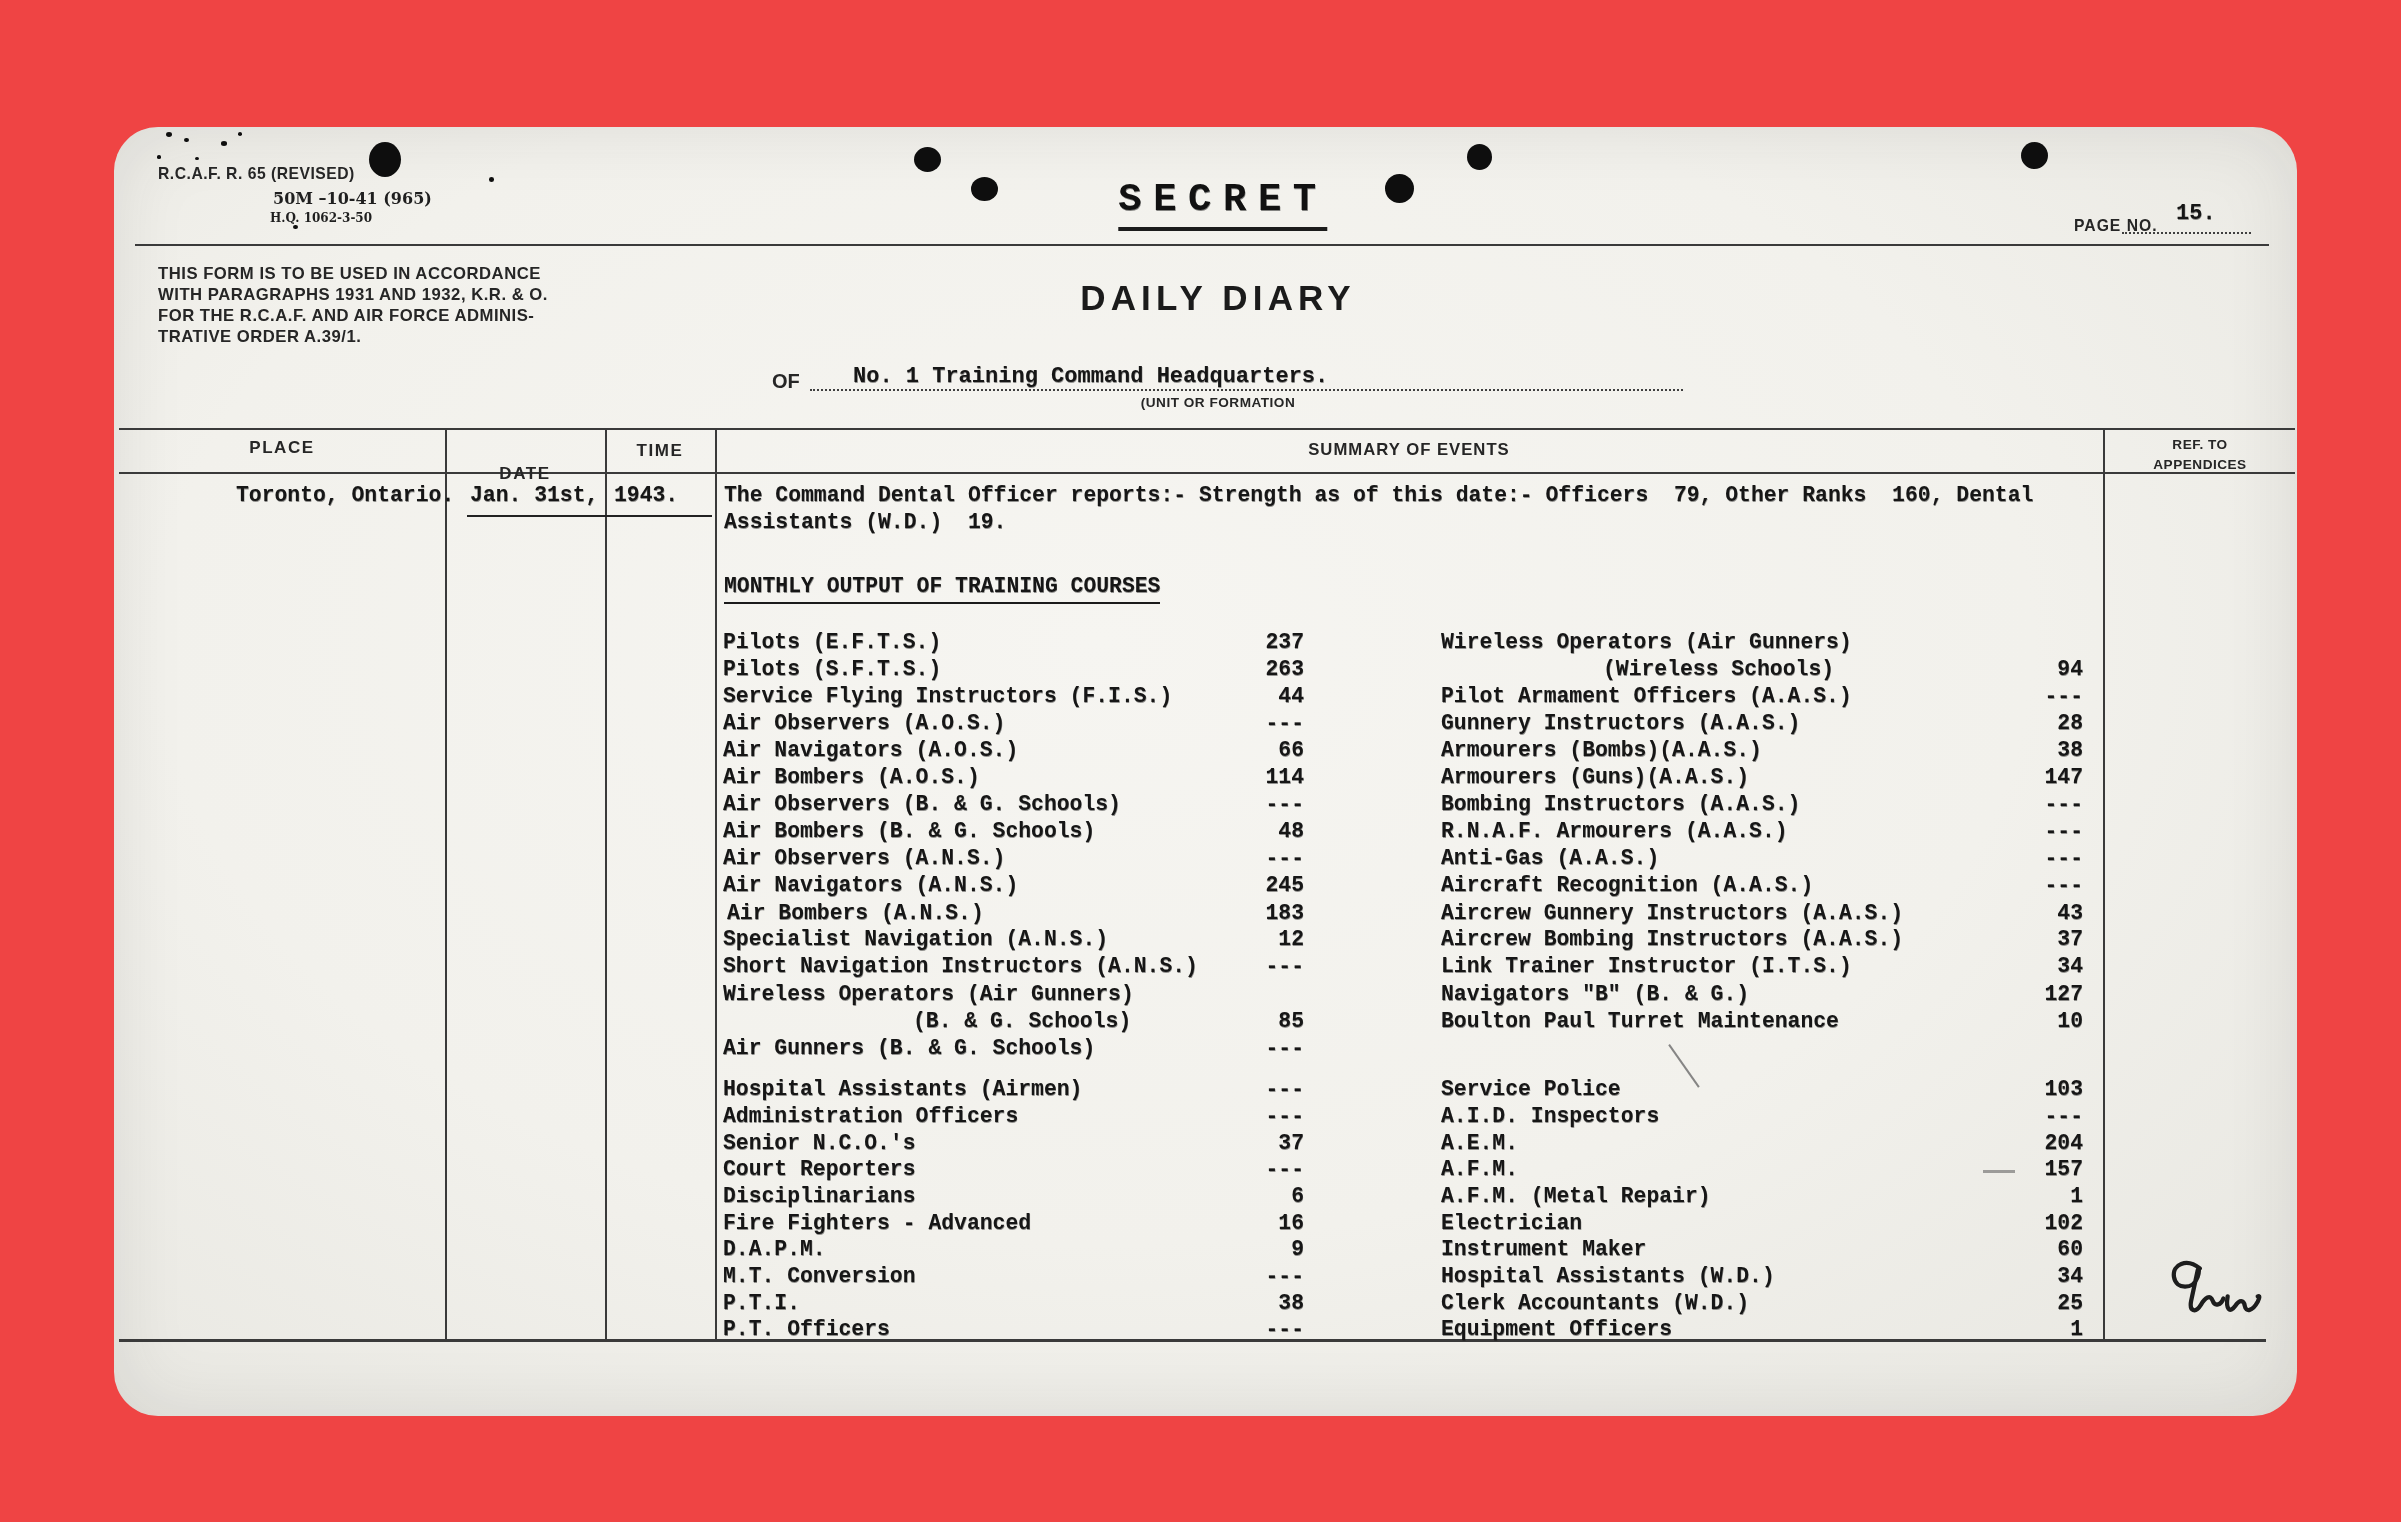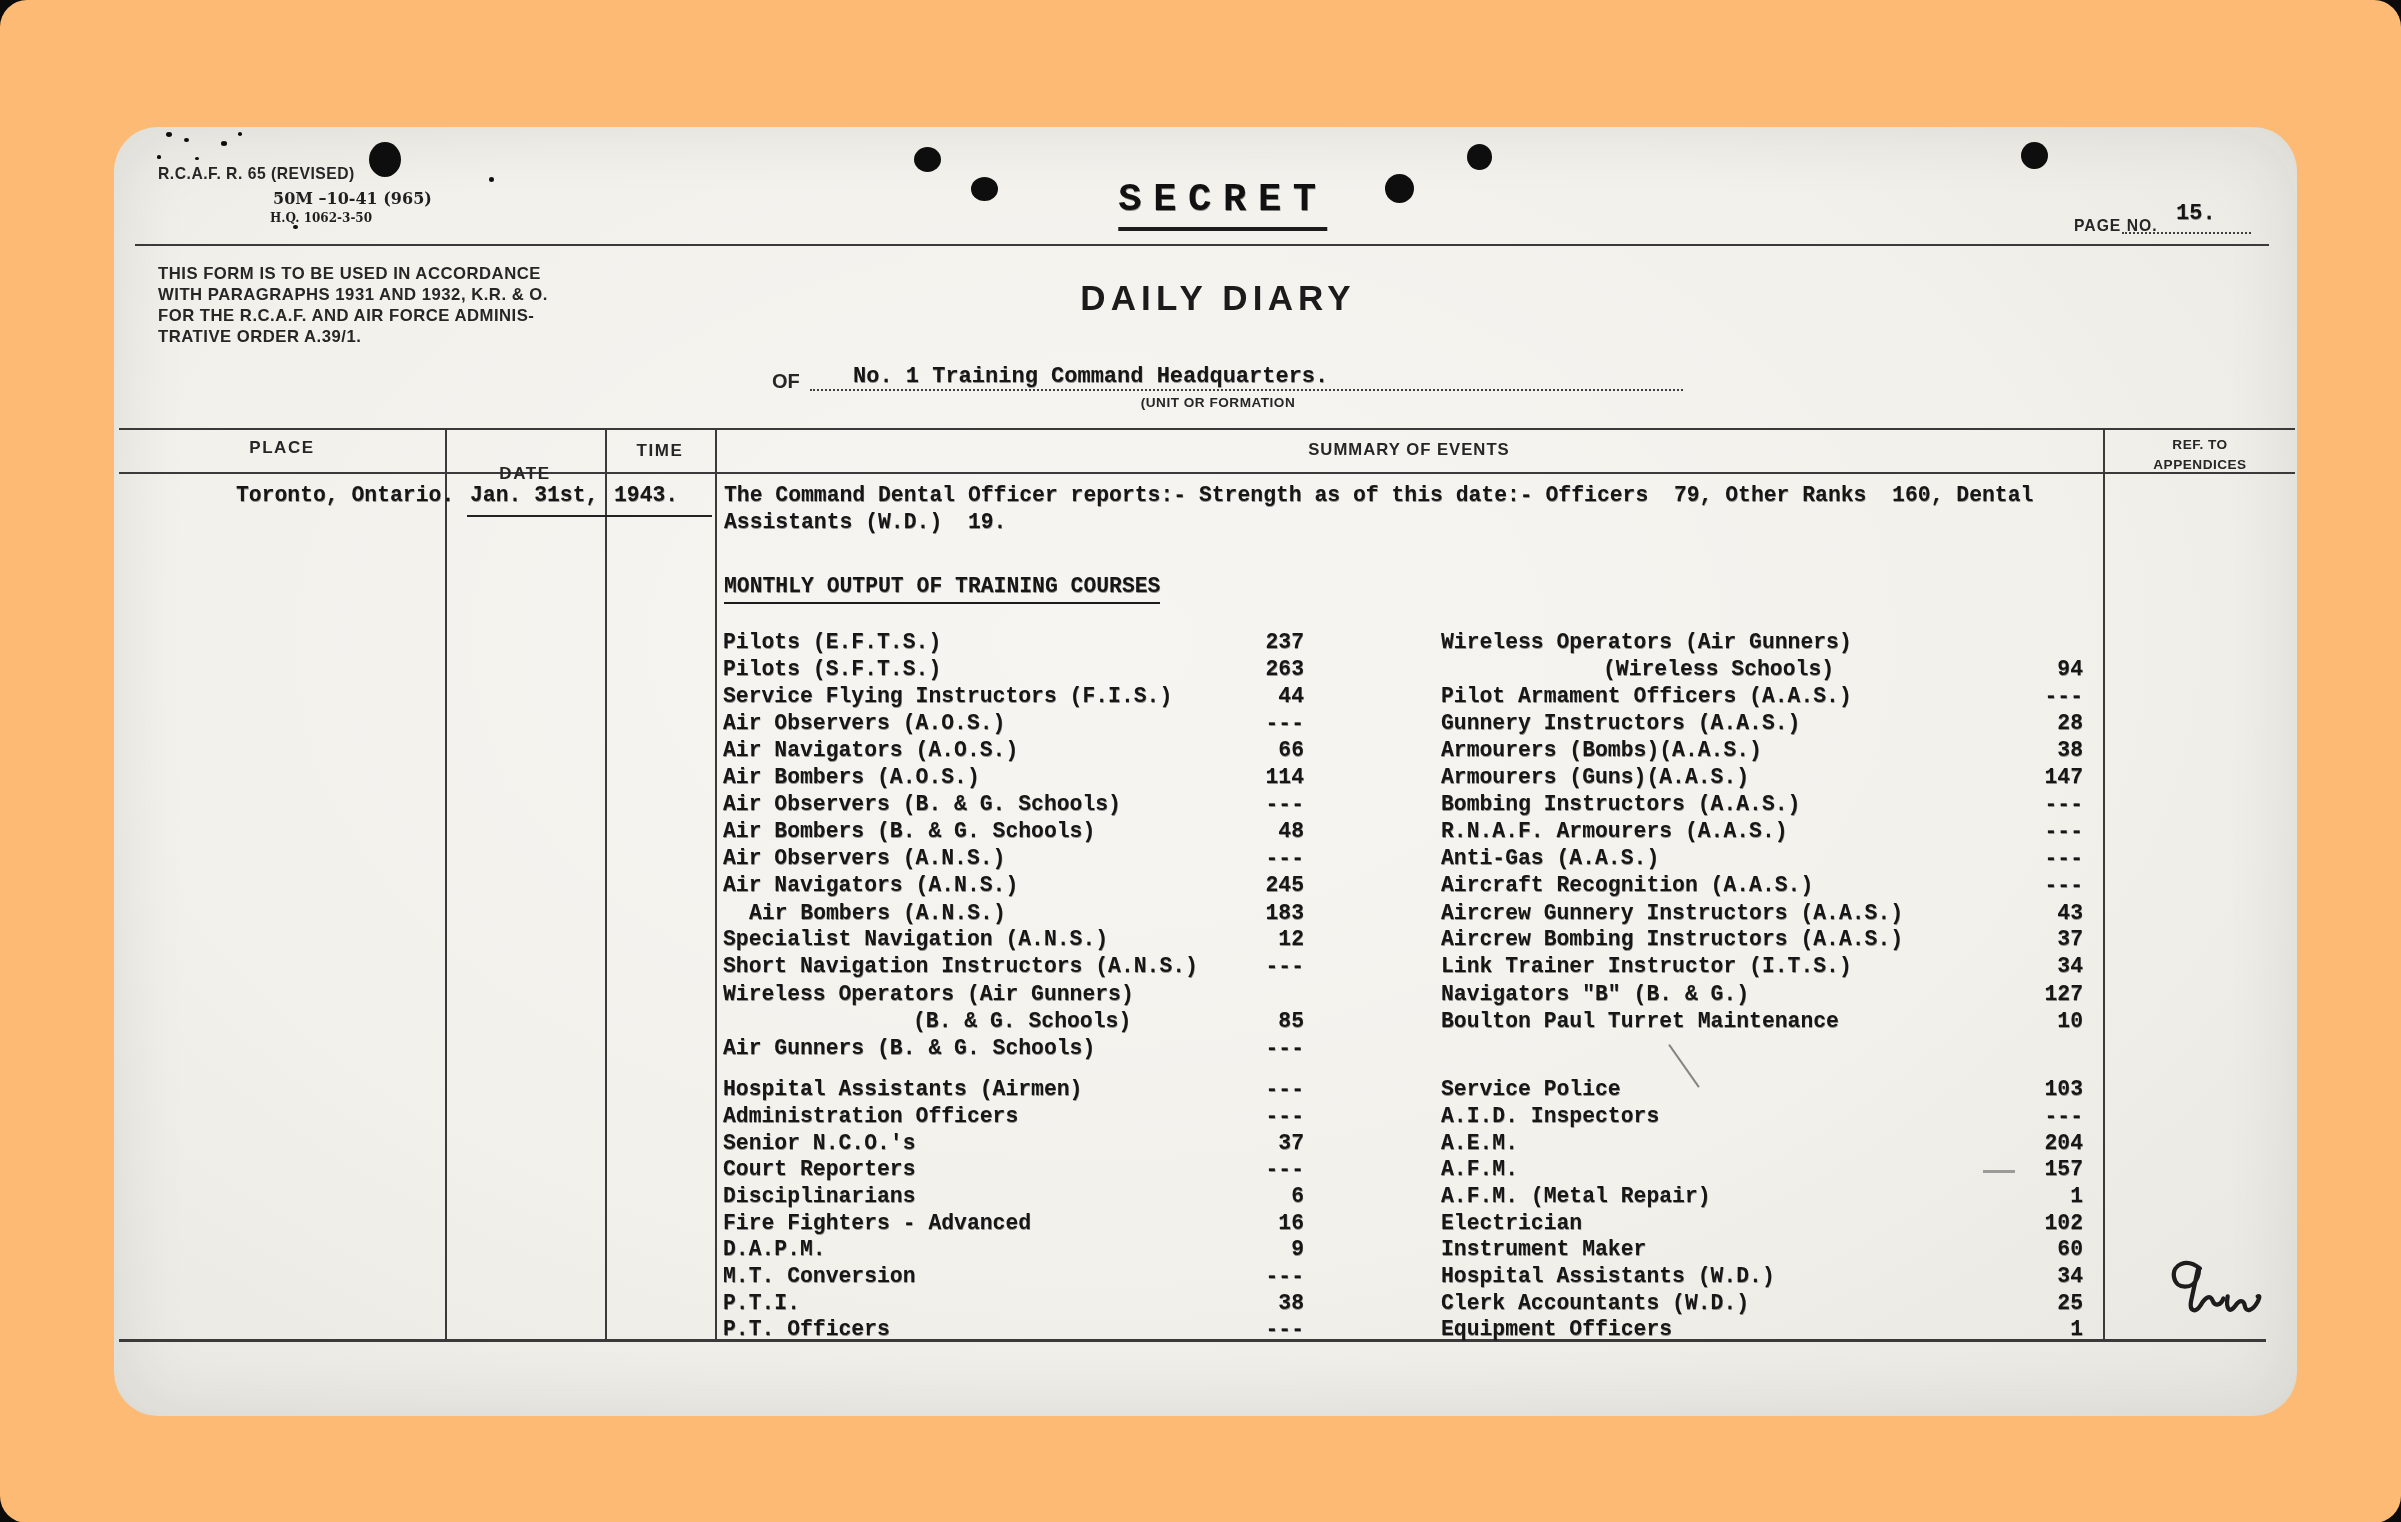--- a/index.html
+++ b/index.html
@@ -1,17 +1,17 @@
 <!DOCTYPE html>
 <html style="font-size:8.4px"><head>
 <meta charset="utf-8">
 <title>Daily Diary Scan</title>
 <style>
   html,body{margin:0;padding:0;background:#0b0b0b;}
-  #scan{position:relative;width:2401px;height:1523px;background:#fdba74;overflow:hidden;border-radius:27px;}
+  #scan{position:relative;width:2401px;height:1523px;background:#ef4444;overflow:hidden;}
   #page{position:absolute;left:114px;top:127px;width:2183px;height:1289px;
         background:radial-gradient(ellipse at 45% 40%, #f6f5f1 0%, #f2f1ec 55%, #e7e6e0 100%);
         border-radius:44px;box-shadow:inset 0 0 73px rgba(40,40,35,0.10);}
   .typed{position:absolute;font-family:"Liberation Mono",monospace;font-weight:bold;
          font-size:21.4px;line-height:1.1;color:#161616;white-space:pre;
          text-shadow:0.4px 0.5px 0.3px rgba(25,25,25,0.45);}
   .printed{position:absolute;font-family:"Liberation Sans",sans-serif;font-weight:bold;
            color:#262626;white-space:pre;}
   .serif{position:absolute;font-family:"DejaVu Serif",serif;color:#1f1f1f;white-space:pre;}
   .center{transform:translateX(-50%);}
@@ -97,21 +97,21 @@
       <div class="typed" style="left: 723px; top: 766px;">Air Bombers (A.O.S.)</div>
       <div class="typed val" style="left: 1177px; top: 766px; width: 127px;">114</div>
       <div class="typed" style="left: 723px; top: 793px;">Air Observers (B. &amp; G. Schools)</div>
       <div class="typed val" style="left: 1177px; top: 793px; width: 127px;">---</div>
       <div class="typed" style="left: 723px; top: 820px;">Air Bombers (B. &amp; G. Schools)</div>
       <div class="typed val" style="left: 1177px; top: 820px; width: 127px;">48</div>
       <div class="typed" style="left: 723px; top: 847px;">Air Observers (A.N.S.)</div>
       <div class="typed val" style="left: 1177px; top: 847px; width: 127px;">---</div>
       <div class="typed" style="left: 723px; top: 874px;">Air Navigators (A.N.S.)</div>
       <div class="typed val" style="left: 1177px; top: 874px; width: 127px;">245</div>
-      <div class="typed" style="left: 749px; top: 902px;">Air Bombers (A.N.S.)</div>
+      <div class="typed" style="left: 727px; top: 902px;">Air Bombers (A.N.S.)</div>
       <div class="typed val" style="left: 1177px; top: 902px; width: 127px;">183</div>
       <div class="typed" style="left: 723px; top: 928px;">Specialist Navigation (A.N.S.)</div>
       <div class="typed val" style="left: 1177px; top: 928px; width: 127px;">12</div>
       <div class="typed" style="left: 723px; top: 955px;">Short Navigation Instructors (A.N.S.)</div>
       <div class="typed val" style="left: 1177px; top: 955px; width: 127px;">---</div>
       <div class="typed" style="left: 723px; top: 983px;">Wireless Operators (Air Gunners)</div>
       <div class="typed" style="left: 913px; top: 1010px;">(B. &amp; G. Schools)</div>
       <div class="typed val" style="left: 1177px; top: 1010px; width: 127px;">85</div>
       <div class="typed" style="left: 723px; top: 1037px;">Air Gunners (B. &amp; G. Schools)</div>
       <div class="typed val" style="left: 1177px; top: 1037px; width: 127px;">---</div>

